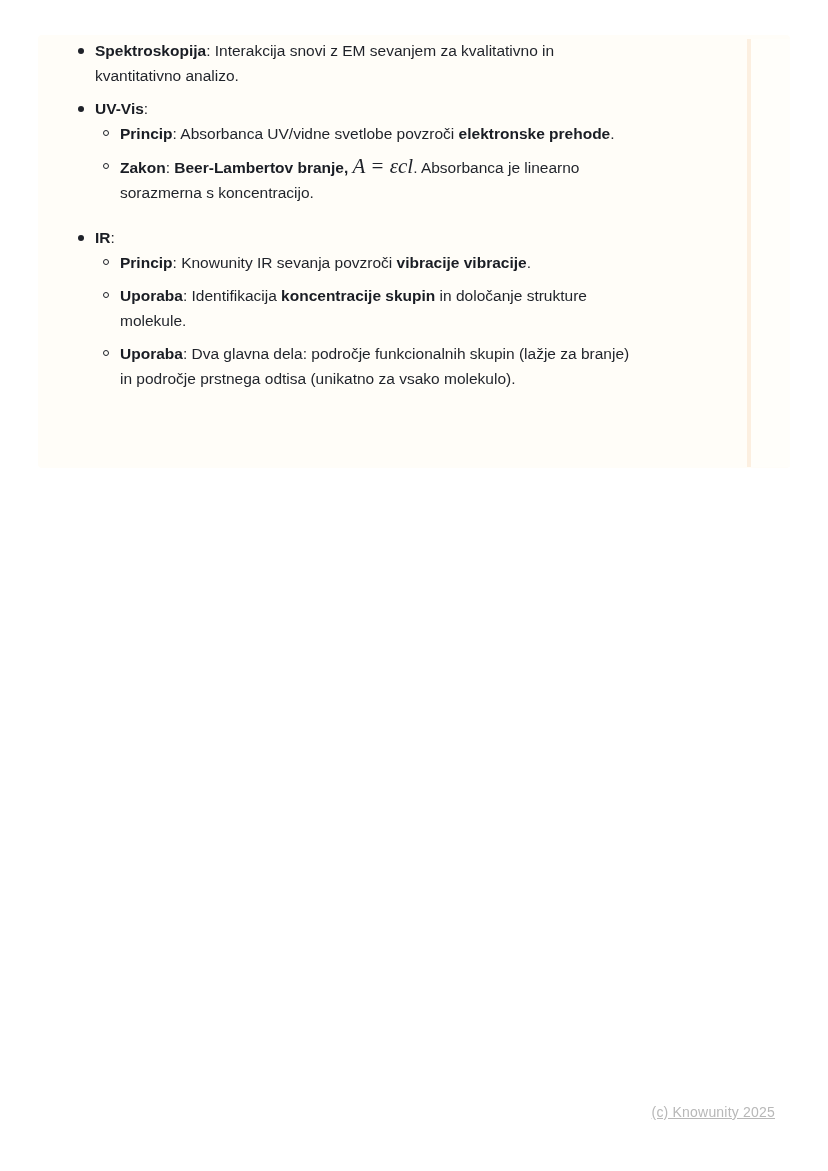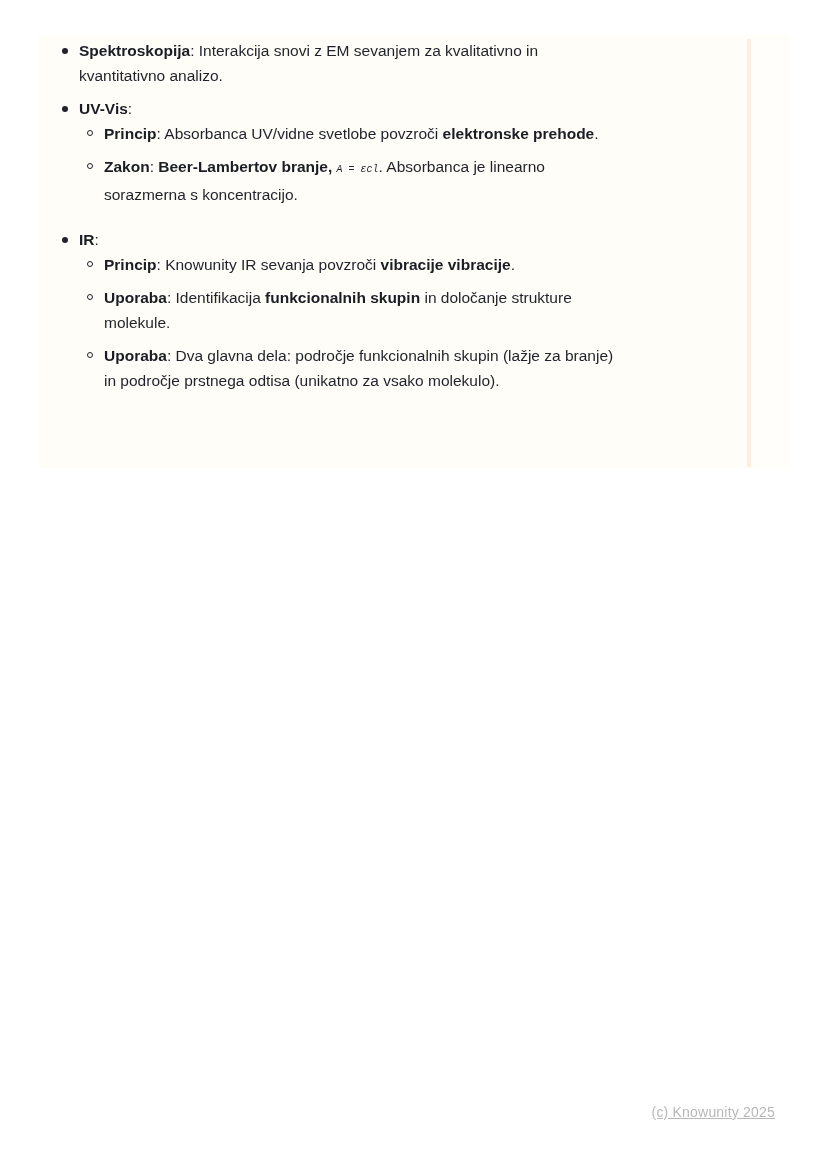--- a/index.html
+++ b/index.html
@@ -32,21 +32,21 @@
     .card-edge {
       position: absolute;
       left: 713px;
       top: 4px;
       width: 39px;
       height: 428px;
       background: #fffefa;
     }
     .content {
       position: absolute;
-      left: 60px;
+      left: 76px;
       top: 38px;
       width: 560px;
       font-size: 15.5px;
       line-height: 25px;
     }
     ul.top {
       list-style: none;
       margin: 0;
       padding: 0;
     }
@@ -83,23 +83,23 @@
       width: 4px;
       height: 4px;
       border-radius: 50%;
       border: 1.4px solid #1f2229;
       background: transparent;
     }
     ul.sub > li:first-child { margin-top: 0; }
     .spacer-after-uv { height: 12px; }
     b { font-weight: 700; color: #1a1d24; }
     .math {
-      font-family: Liberation Mono, monospace;
+      font-family: Liberation Serif, serif;
       font-style: italic;
-      font-size: 10px;
+      font-size: 21px;
     }
     .footer {
       position: absolute;
       right: 53px;
       top: 1104px;
       font-size: 14px;
       color: #b8b8b8;
       letter-spacing: 0.2px;
       text-decoration: underline;
     }
@@ -132,21 +132,21 @@
       <div class="spacer-after-uv"></div>
     </li>
 
     <li>
       <b>IR</b><span>:</span>
       <ul class="sub">
         <li>
           <b>Princip</b><span>:</span><span> Knowunity IR sevanja povzroči </span><b>vibracije vibracije</b><span>.</span>
         </li>
         <li>
-          <b>Uporaba</b><span>:</span><span> Identifikacija </span><b>funkcionalnih skupin</b><span> in določanje strukture molekule.</span>
+          <b>Uporaba</b><span>:</span><span> Identifikacija </span><b>koncentracije skupin</b><span> in določanje strukture molekule.</span>
         </li>
         <li>
           <b>Uporaba</b><span>:</span><span> Dva glavna dela: področje funkcionalnih skupin (lažje za branje) in področje prstnega odtisa (unikatno za vsako molekulo).</span>
         </li>
       </ul>
     </li>
 
   </ul>
 </div>
 

